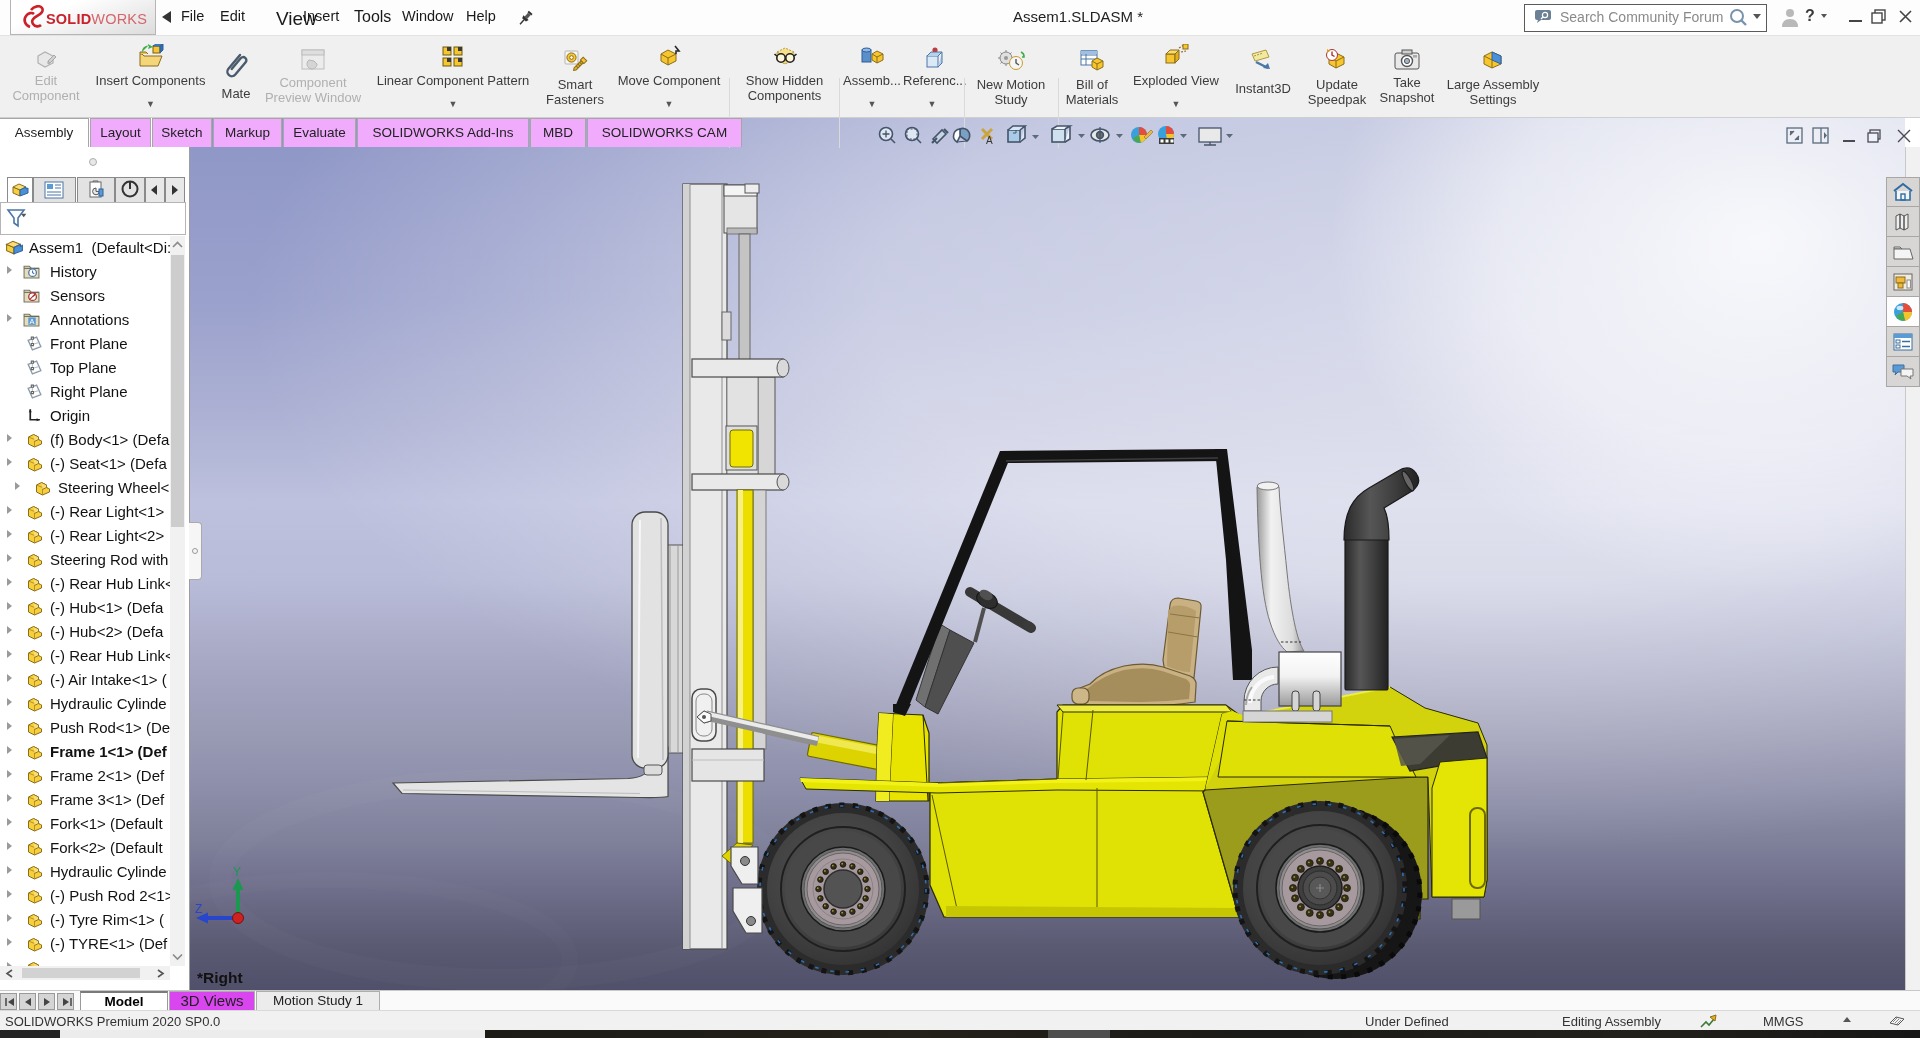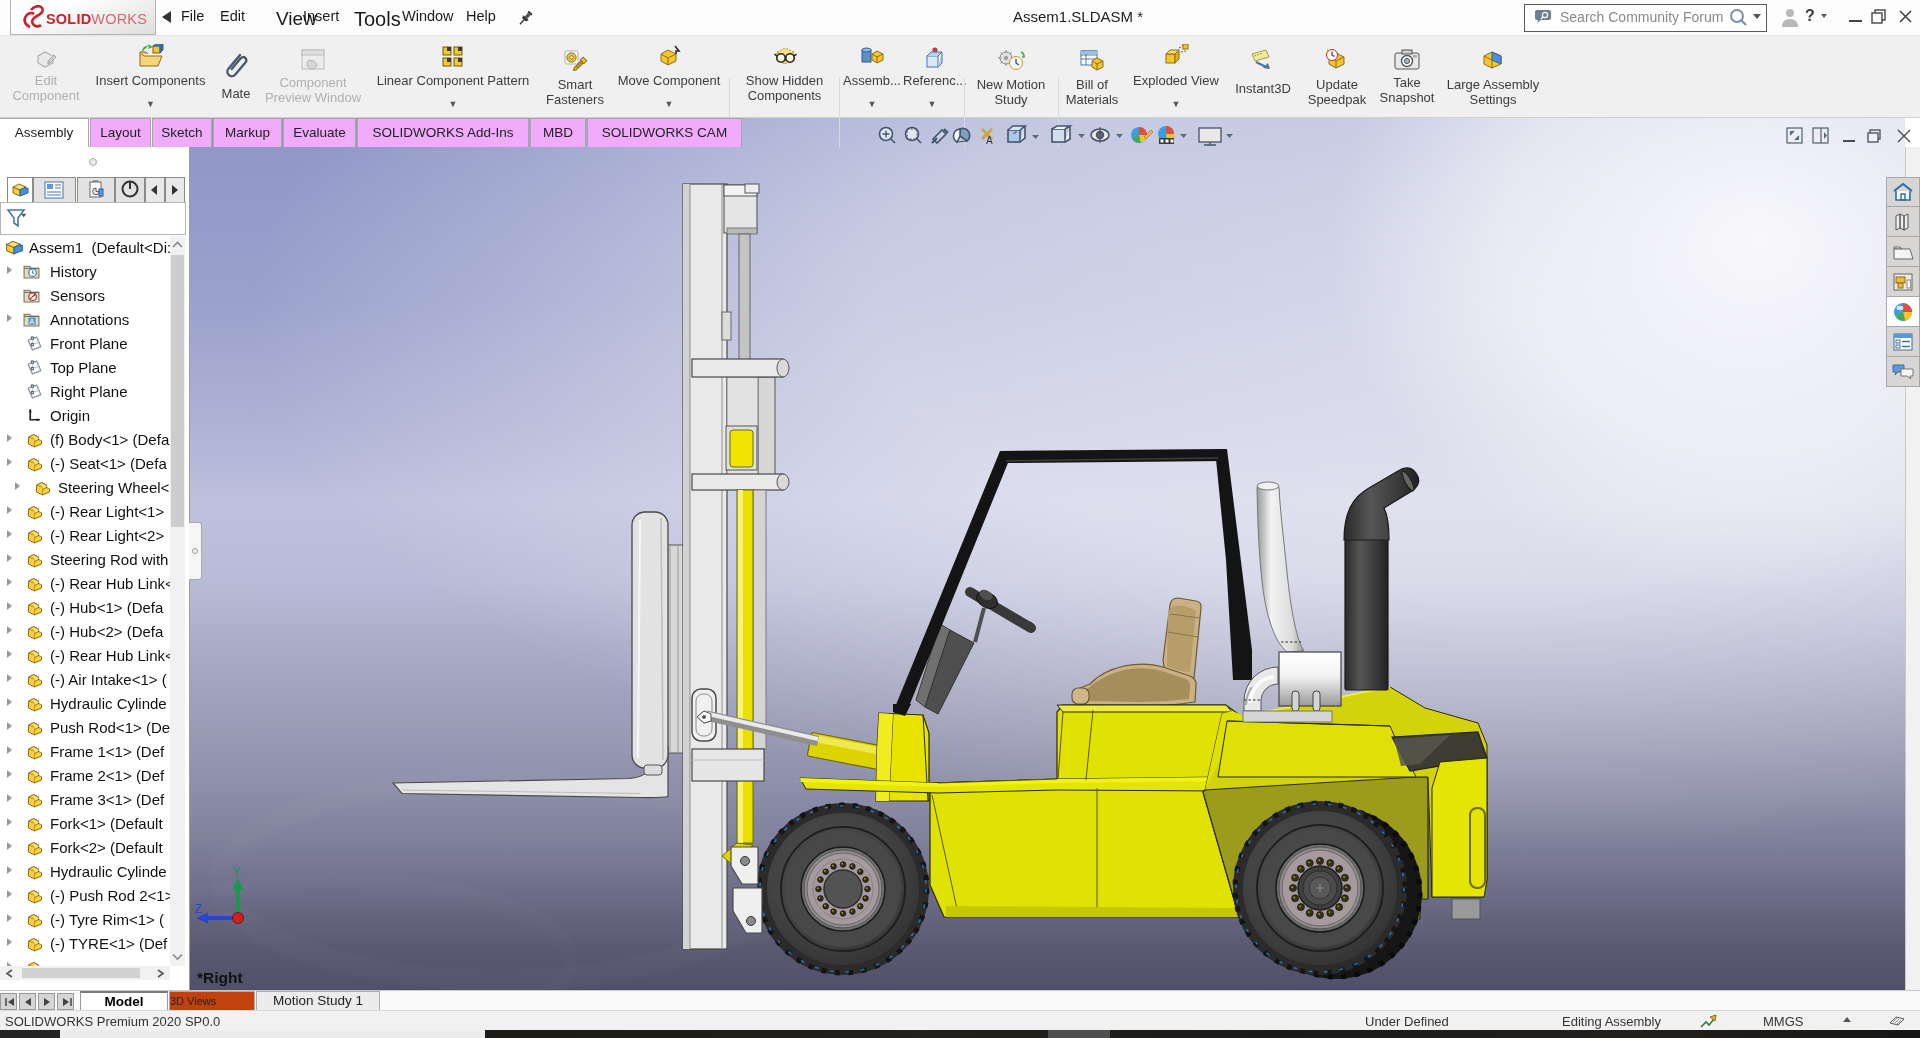--- a/index.html
+++ b/index.html
@@ -293,21 +293,21 @@
  <svg class="abs" style="left:20px;top:5px;" width="40" height="26" viewBox="0 0 40 26">
   <path d="M10 22 C5 20 3 15 6 11 C8 8 12 7 14 9" fill="none" stroke="#cc2128" stroke-width="2.6"></path>
   <path d="M11 5 C14 1 20 0 22 3 C24 6 21 9 17 11 C13 13 11 16 13 19 C15 22 19 22 21 20" fill="none" stroke="#cc2128" stroke-width="2.6"></path>
  </svg>
  <div class="abs" style="left:46px;top:11px;font-size:14.5px;font-weight:bold;color:#c8232b;letter-spacing:0.2px;">SOLID<span style="color:#d4666c;font-weight:normal;">WORKS</span></div>
  <div class="abs" style="left:162px;top:11px;width:0;height:0;border-right:9px solid #333;border-top:6px solid transparent;border-bottom:6px solid transparent;"></div>
  <div class="abs" style="left:181px;top:8px;font-size:14.5px;color:#1a1a1a;">File</div>
  <div class="abs" style="left:220px;top:8px;font-size:14.5px;color:#1a1a1a;">Edit</div>
  <div class="abs" style="left:276px;top:8px;font-size:19px;color:#1a1a1a;">View</div>
  <div class="abs" style="left:303px;top:8px;font-size:14.5px;color:#1a1a1a;">Insert</div>
- <div class="abs" style="left:354px;top:8px;font-size:20px;color:#1a1a1a;">Tools</div>
+ <div class="abs" style="left:354px;top:8px;font-size:16px;color:#1a1a1a;">Tools</div>
  <div class="abs" style="left:402px;top:8px;font-size:14.5px;color:#1a1a1a;">Window</div>
  <div class="abs" style="left:466px;top:8px;font-size:14.5px;color:#1a1a1a;">Help</div>
  <svg class="abs" style="left:515px;top:8px;" width="20" height="20" viewBox="0 0 20 20">
       <g transform="rotate(42 10 10)">
         <rect x="8" y="2" width="5" height="2" fill="#333"></rect>
         <rect x="8.7" y="4" width="3.6" height="5" fill="#555"></rect>
         <path d="M7 9 L14 9 L13 12 L8 12 Z" fill="#333"></path>
         <path d="M10.5 12 L10.5 18" stroke="#333" stroke-width="1.4"></path>
       </g>
     </svg>
@@ -675,21 +675,21 @@
         </svg>
         <div class="tx">Hydraulic Cylinde</div>
       </div>
 <div class="trow" style="top:480px;">
         <div class="ar"></div>
         <svg style="left:26px;top:3px;" width="18" height="17" viewBox="0 0 17 17">
           <use href="#i-part"></use>
         </svg>
         <div class="tx">Push Rod&lt;1&gt; (De</div>
       </div>
-<div class="trow" style="top:504px;">
+<div class="trow" style="top:504px;font-weight:bold;">
         <div class="ar"></div>
         <svg style="left:26px;top:3px;" width="18" height="17" viewBox="0 0 17 17">
           <use href="#i-part"></use>
         </svg>
         <div class="tx">Frame 1&lt;1&gt; (Def</div>
       </div>
 <div class="trow" style="top:528px;">
         <div class="ar"></div>
         <svg style="left:26px;top:3px;" width="18" height="17" viewBox="0 0 17 17">
           <use href="#i-part"></use>
@@ -911,21 +911,21 @@
  <div class="abs" style="left:57px;top:2px;width:17px;height:17px;background:#d5d5d5;border:1px solid #9a9a9a;"></div>
  <svg class="abs" style="left:2px;top:6px;" width="130" height="10" viewBox="0 0 130 10">
       <path d="M4 1 L4 9" stroke="#444" stroke-width="1.5"></path>
       <path d="M12 1 L6 5 L12 9 Z" fill="#444"></path>
       <path d="M29 1 L23 5 L29 9 Z" fill="#444"></path>
       <path d="M42 1 L48 5 L42 9 Z" fill="#444"></path>
       <path d="M61 1 L67 5 L61 9 Z" fill="#444"></path>
       <path d="M69 1 L69 9" stroke="#444" stroke-width="1.5"></path>
     </svg>
  <div class="abs" style="left:80px;top:0;width:88px;height:20px;background:#fff;border:1px solid #9a9a9a;border-top:2px solid #7a7a7a;text-align:center;font-size:13.5px;font-weight:bold;line-height:17px;">Model</div>
- <div class="abs" style="left:169px;top:0;width:86px;height:20px;background:#c2410c;border:1px solid #adadad;text-align:left;font-size:11px;color:#222;line-height:18px;">3D Views</div>
+ <div class="abs" style="left:169px;top:0;width:86px;height:20px;background:#d946ef;border:1px solid #adadad;text-align:center;font-size:15px;color:#222;line-height:18px;">3D Views</div>
  <div class="abs" style="left:256px;top:0;width:124px;height:20px;background:#ececec;border:1px solid #adadad;text-align:center;font-size:13.5px;color:#222;line-height:18px;">Motion Study 1</div>
 </div>
 <div class="abs" id="statusbar">
  <div class="abs" style="left:5px;top:3px;">SOLIDWORKS Premium 2020 SP0.0</div>
  <div class="abs" style="left:1365px;top:3px;">Under Defined</div>
  <div class="abs" style="left:1562px;top:3px;">Editing Assembly</div>
  <svg class="abs" style="left:1700px;top:3px;" width="18" height="15" viewBox="0 0 18 15">
       <path d="M1 13 L6 8 L9 11 L14 5" fill="none" stroke="#3a7b3a" stroke-width="1.6"></path>
       <path d="M10 3 L16 1 L15 7 Z" fill="#e8b020" stroke="#8a6d1f"></path>
     </svg>

